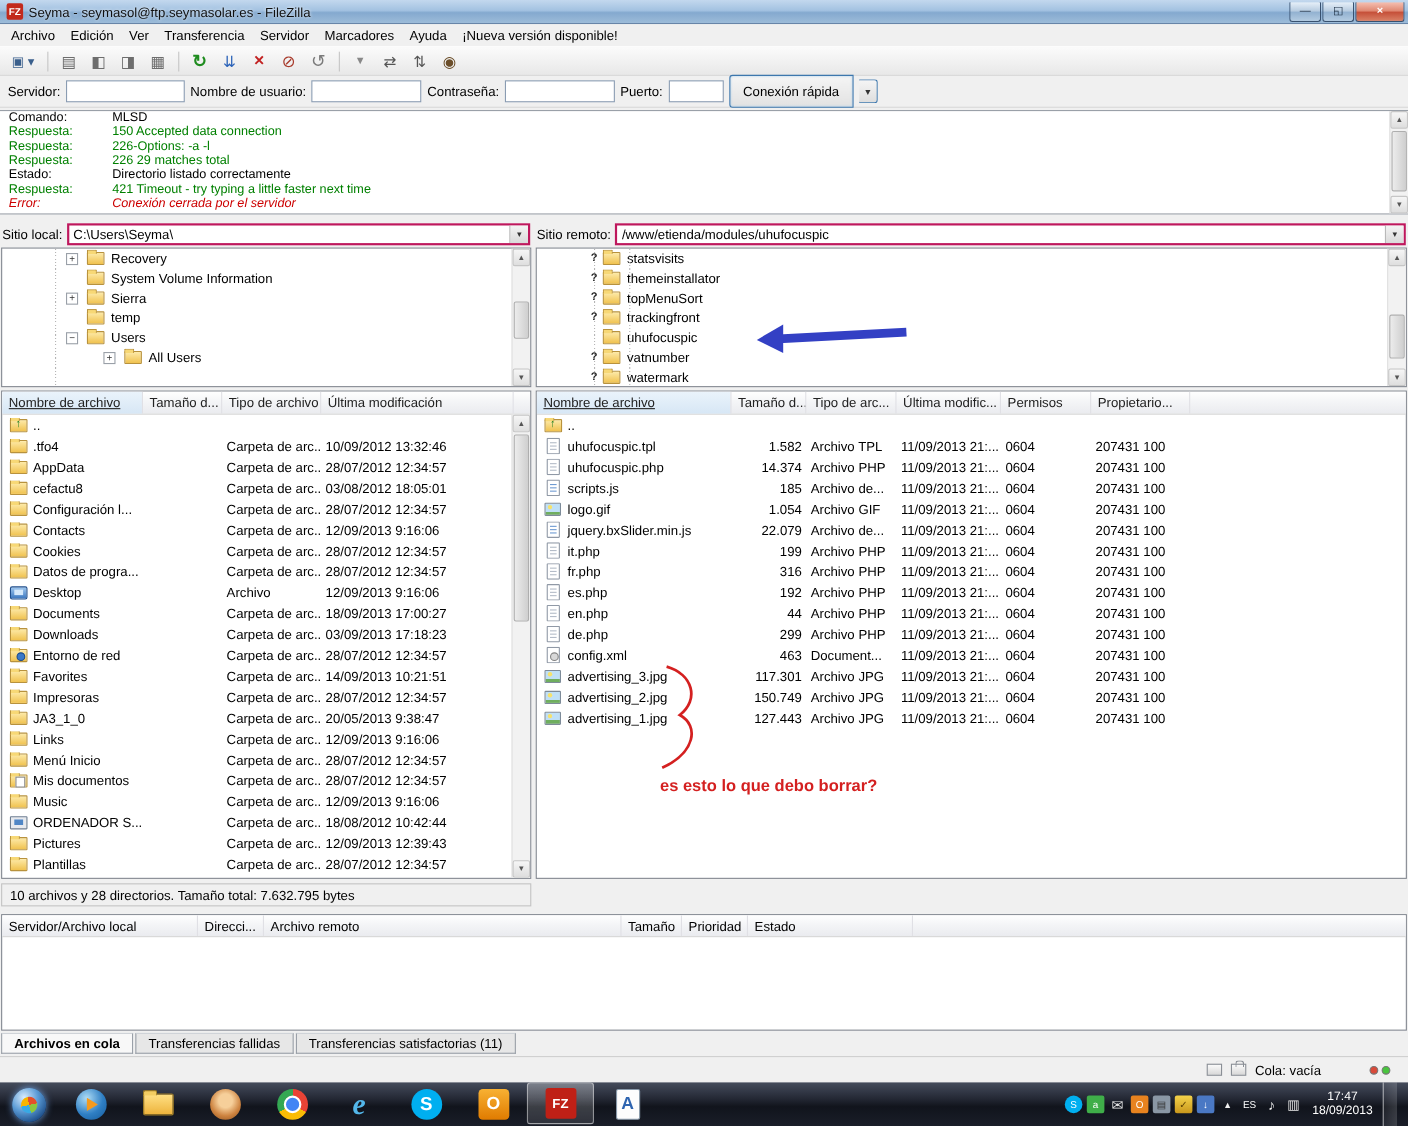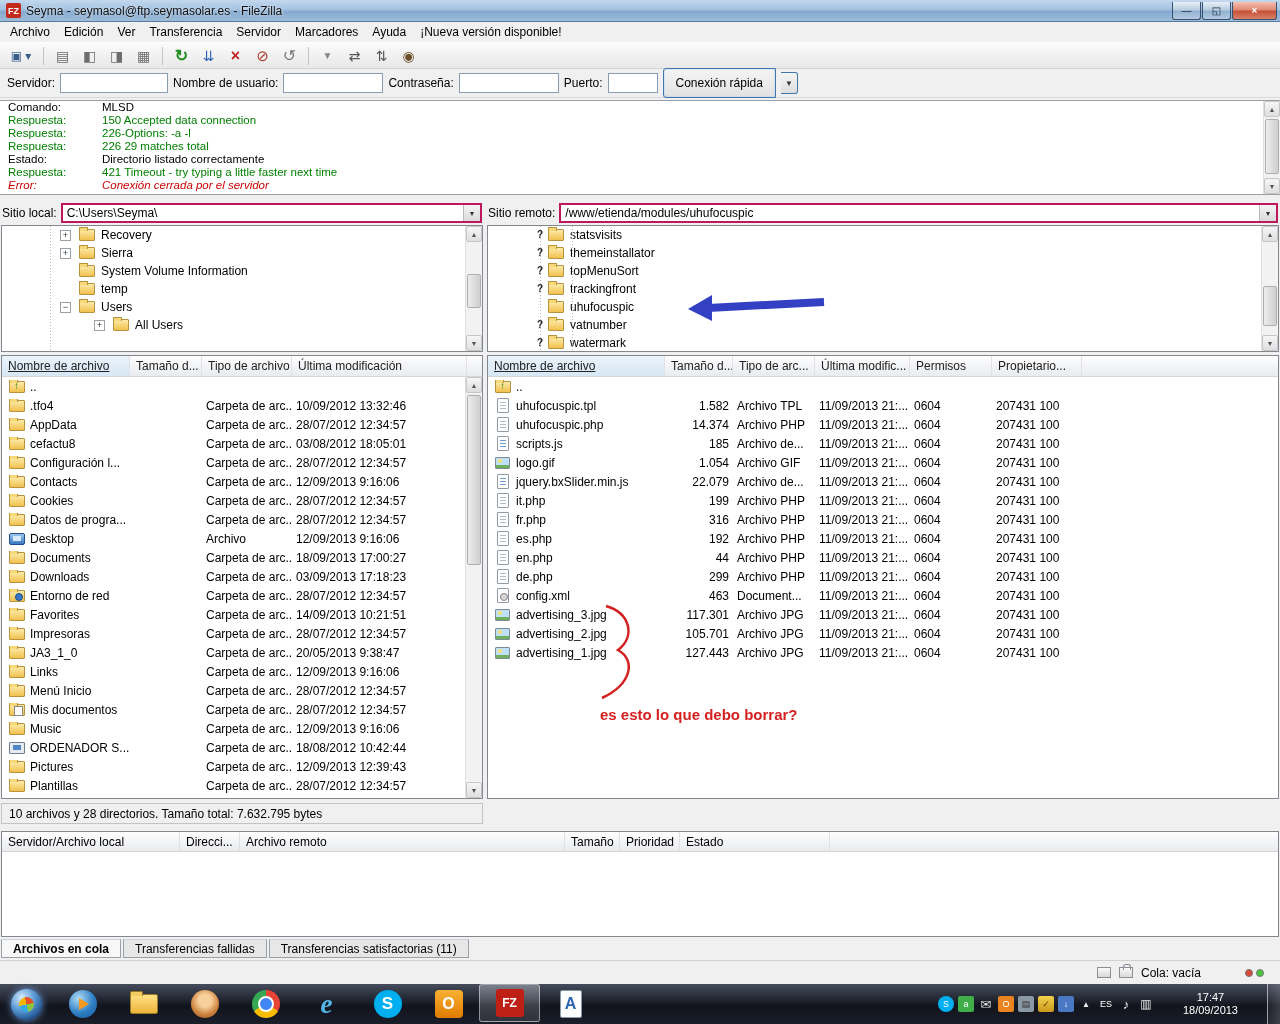--- a/index.html
+++ b/index.html
@@ -173,21 +173,21 @@
 .tico[data-icon="internet-explorer-icon"]::before{content:"e";}
 .tico[data-icon="skype-icon"]{border-radius:50%;background:#00aff0;font-size:17px;}
 .tico[data-icon="skype-icon"]::before{content:"S";}
 .tico[data-icon="outlook-icon"]{border-radius:4px;background:linear-gradient(#f8b133,#e07b00);font-size:16px;}
 .tico[data-icon="outlook-icon"]::before{content:"O";}
 .tico[data-icon="filezilla-icon"]{border-radius:3px;background:#bf2016;font-size:12px;}
 .tico[data-icon="filezilla-icon"]::before{content:"FZ";}
 .tico[data-icon="writer-icon"]{width:22px;background:#fdfdfd;border:1px solid #8899aa;border-radius:2px;color:#2e64b0;font-size:16px;}
 .tico[data-icon="writer-icon"]::before{content:"A";}
 
-.tray{margin-left:auto;display:flex;align-items:center;gap:20px;padding-right:0;}
+.tray{margin-left:auto;display:flex;align-items:center;gap:0;padding-right:10px;}
 .trico{width:16px;height:16px;display:flex;align-items:center;justify-content:center;font-size:9px;color:#fff;border-radius:2px;flex:none;}
 .trico[data-icon="tray-skype-icon"]{background:#00aff0;border-radius:50%;}
 .trico[data-icon="tray-skype-icon"]::before{content:"S";}
 .trico[data-icon="tray-antivirus-icon"]{background:#3fae49;}
 .trico[data-icon="tray-antivirus-icon"]::before{content:"a";}
 .trico[data-icon="tray-mail-icon"]{color:#e4e4e4;font-size:13px;}
 .trico[data-icon="tray-mail-icon"]::before{content:"✉";}
 .trico[data-icon="tray-outlook-icon"]{background:#e8831f;}
 .trico[data-icon="tray-outlook-icon"]::before{content:"O";}
 .trico[data-icon="tray-device-icon"]{background:#8a97a5;color:#333;}
@@ -364,29 +364,29 @@
       <div>
 
 
           <div class="titem" data-ind="1">
             <span class="texp" data-exp="plus"></span>
             <span class="ficon" data-icon="folder"></span>
             <span class="tlabel">Recovery</span>
           </div>
 
           <div class="titem" data-ind="1">
+            <span class="texp" data-exp="none"></span>
+            <span class="ficon" data-icon="folder"></span>
+            <span class="tlabel">System Volume Information</span>
+          </div>
+
+          <div class="titem" data-ind="1">
             <span class="texp" data-exp="plus"></span>
             <span class="ficon" data-icon="folder"></span>
             <span class="tlabel">Sierra</span>
-          </div>
-
-          <div class="titem" data-ind="1">
-            <span class="texp" data-exp="none"></span>
-            <span class="ficon" data-icon="folder"></span>
-            <span class="tlabel">System Volume Information</span>
           </div>
 
           <div class="titem" data-ind="1">
             <span class="texp" data-exp="none"></span>
             <span class="ficon" data-icon="folder"></span>
             <span class="tlabel">temp</span>
           </div>
 
           <div class="titem" data-ind="1">
             <span class="texp" data-exp="minus"></span>
@@ -858,21 +858,21 @@
             <span class="cell w-rm">11/09/2013 21:...</span>
             <span class="cell w-rp">0604</span>
             <span class="cell w-ro">207431 100</span>
           </div>
 
           <div class="lrow">
             <span class="cell namecell w-rn">
               <span class="ficon" data-icon="image"></span>
               <span>advertising_2.jpg</span>
             </span>
-            <span class="cell num w-rs">105.701</span>
+            <span class="cell num w-rs">150.749</span>
             <span class="cell w-rt">Archivo JPG</span>
             <span class="cell w-rm">11/09/2013 21:...</span>
             <span class="cell w-rp">0604</span>
             <span class="cell w-ro">207431 100</span>
           </div>
 
           <div class="lrow">
             <span class="cell namecell w-rn">
               <span class="ficon" data-icon="image"></span>
               <span>advertising_1.jpg</span>

